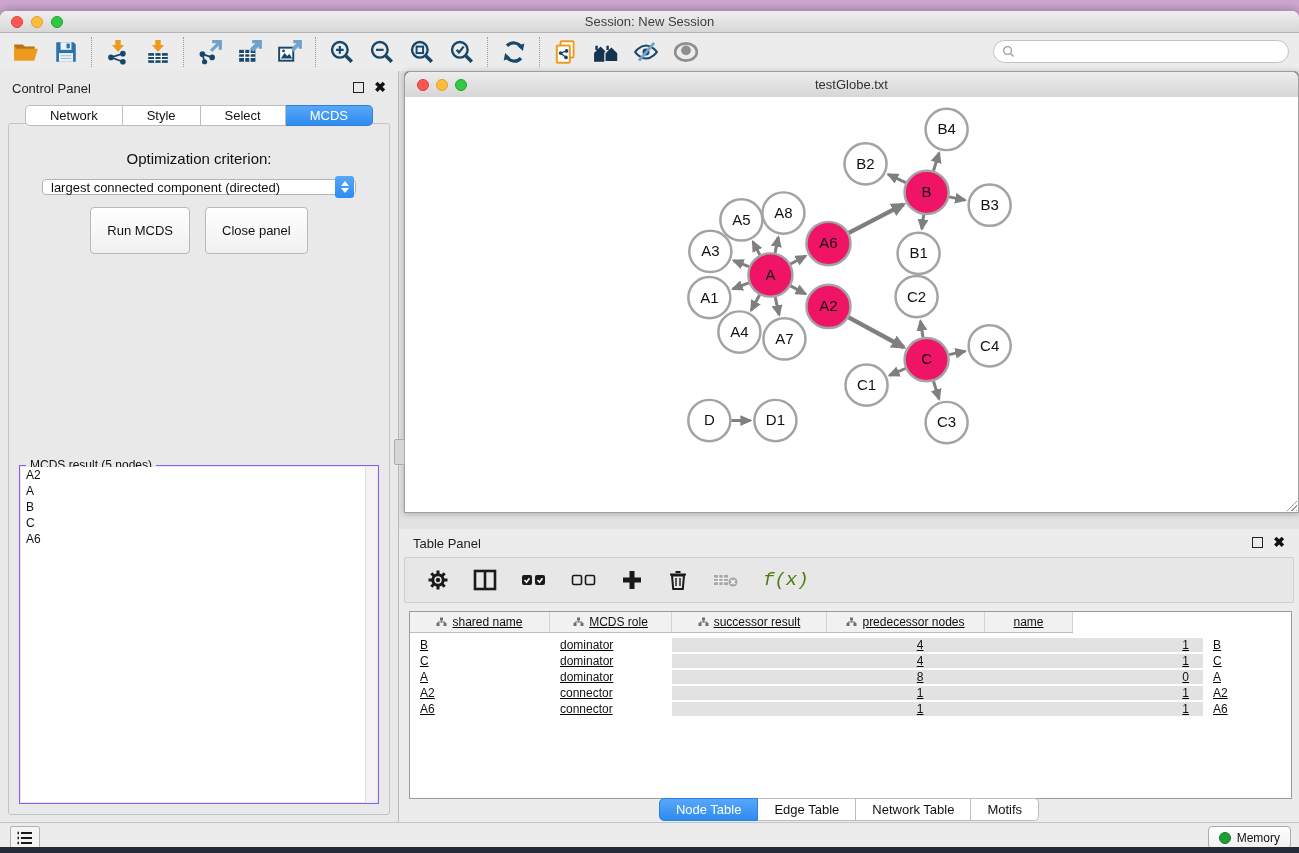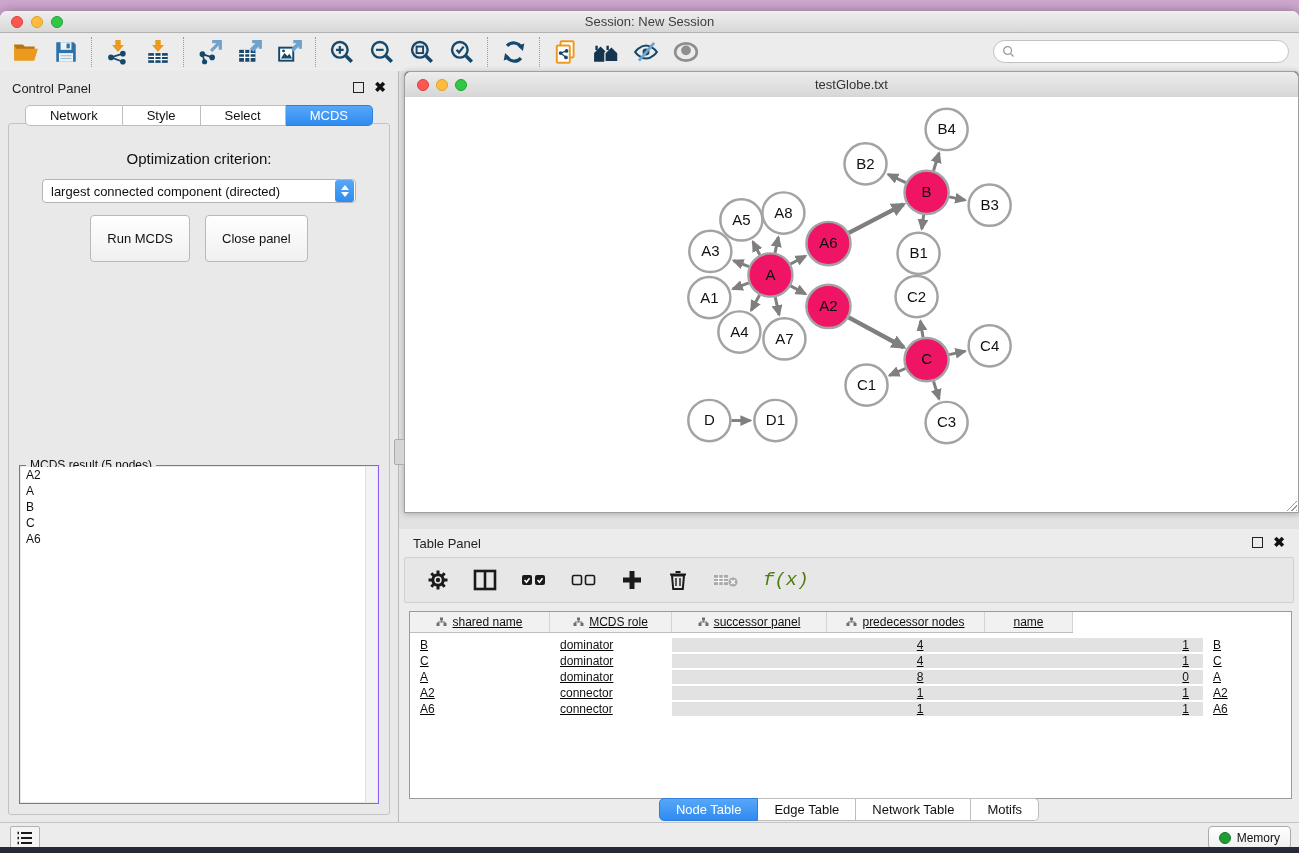--- a/index.html
+++ b/index.html
@@ -36,21 +36,21 @@
   .close-ico{font-size:14px;font-weight:bold;color:#111;line-height:11px;}
   .seg-tabs{display:flex;justify-content:center;position:relative;z-index:2;}
   .seg-tab{font-size:13px;color:#111;background:#fff;border:1px solid #BDBDBD;border-left:none;
            padding:2px 24px;line-height:15px;}
   .seg-tab:first-child{border-left:1px solid #BDBDBD;border-radius:5px 0 0 5px;}
   .seg-tab:last-child{border-radius:0 5px 5px 0;}
   .seg-tab.active{background:linear-gradient(#58A7F8,#2E8BF0);color:#fff;border-color:#2E80DC;}
   .cp-content{position:absolute;left:8px;right:8px;top:52px;bottom:16px;border:1px solid #C3C3C3;
               border-radius:3px;background:#E9E9E9;}
   .opt-label{text-align:center;margin-top:26px;font-size:15px;color:#111;}
-  .dropdown{margin:12px auto 0;width:314px;height:24px;background:#fff;border:1px solid #B4B4B4;border-radius:4px;
+  .dropdown{margin:12px auto 0;width:314px;height:16px;background:#fff;border:1px solid #B4B4B4;border-radius:4px;
             display:flex;align-items:center;box-sizing:border-box;}
   .dropdown .dd-text{flex:1;font-size:13px;padding-left:8px;color:#111;white-space:nowrap;}
   .dd-stepper{width:19px;height:22px;background:linear-gradient(#58A7F8,#2E8BF0);border-radius:3px;margin-right:1px;
               display:flex;flex-direction:column;align-items:center;justify-content:center;gap:2px;}
   .dd-stepper i{display:block;width:0;height:0;border-left:4px solid transparent;border-right:4px solid transparent;}
   .dd-up{border-bottom:5px solid #fff;}
   .dd-down{border-top:5px solid #fff;}
   .cp-buttons{display:flex;justify-content:center;gap:15px;margin-top:12px;}
   .mac-btn{background:linear-gradient(#FFFFFF,#F0F0F0);border:1px solid #B9B9B9;border-radius:4px;
            font-size:13px;color:#111;padding:15px 16px;font-family:"Liberation Sans",sans-serif;}
@@ -520,21 +520,21 @@
                   </svg>
                   <span>MCDS role</span>
                 </div>
                 <div class="th col2">
                   <svg width="11" height="10" viewBox="0 0 11 10">
                     <rect x="4" y="0.5" width="3" height="3" fill="#6e6e6e"></rect>
                     <rect x="0.5" y="6" width="3" height="3" fill="#6e6e6e"></rect>
                     <rect x="7.5" y="6" width="3" height="3" fill="#6e6e6e"></rect>
                     <path d="M5.5 3.5v1.5M2 6V5h7v1" stroke="#6e6e6e" fill="none"></path>
                   </svg>
-                  <span>successor panel</span>
+                  <span>successor result</span>
                 </div>
                 <div class="th col3">
                   <svg width="11" height="10" viewBox="0 0 11 10">
                     <rect x="4" y="0.5" width="3" height="3" fill="#6e6e6e"></rect>
                     <rect x="0.5" y="6" width="3" height="3" fill="#6e6e6e"></rect>
                     <rect x="7.5" y="6" width="3" height="3" fill="#6e6e6e"></rect>
                     <path d="M5.5 3.5v1.5M2 6V5h7v1" stroke="#6e6e6e" fill="none"></path>
                   </svg>
                   <span>predecessor nodes</span>
                 </div>

